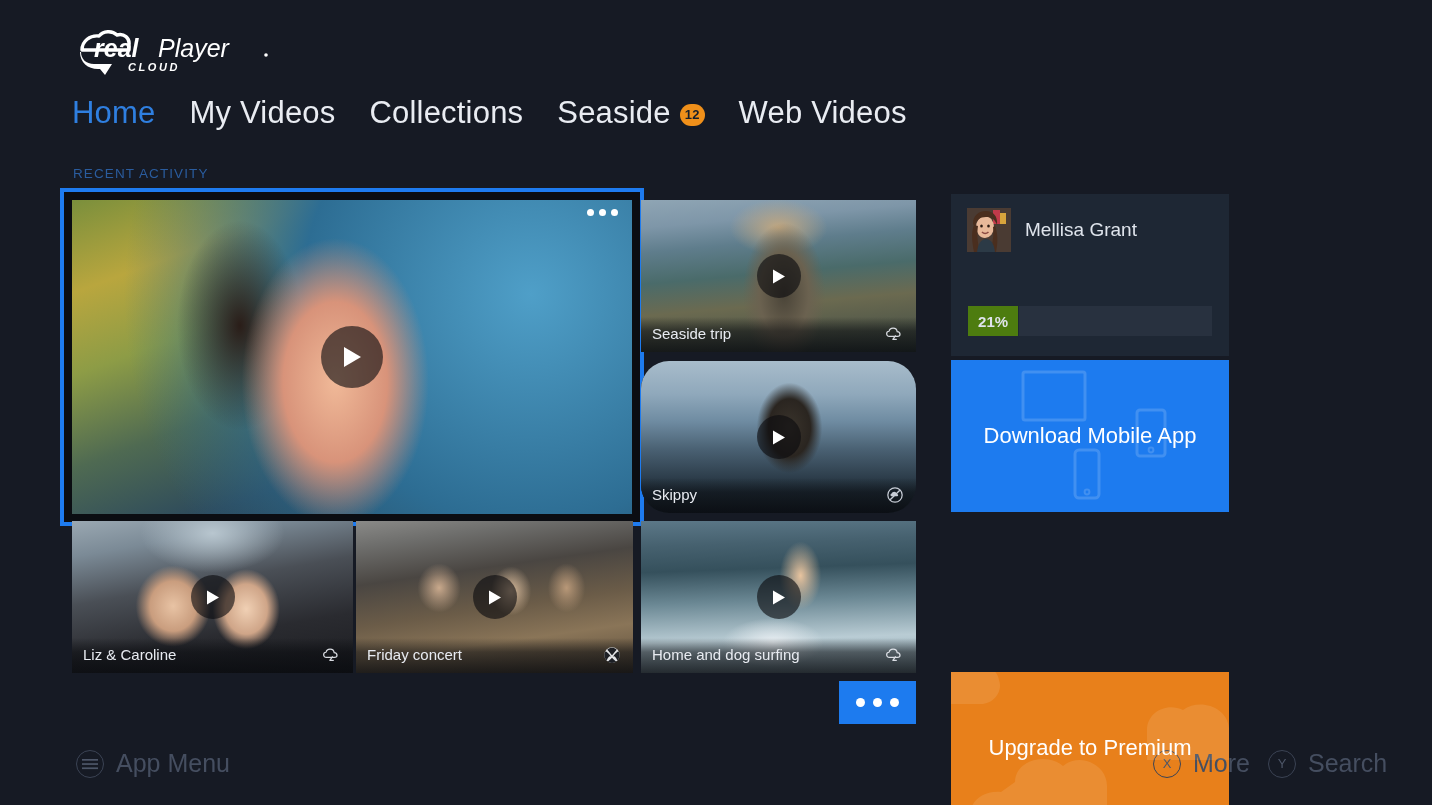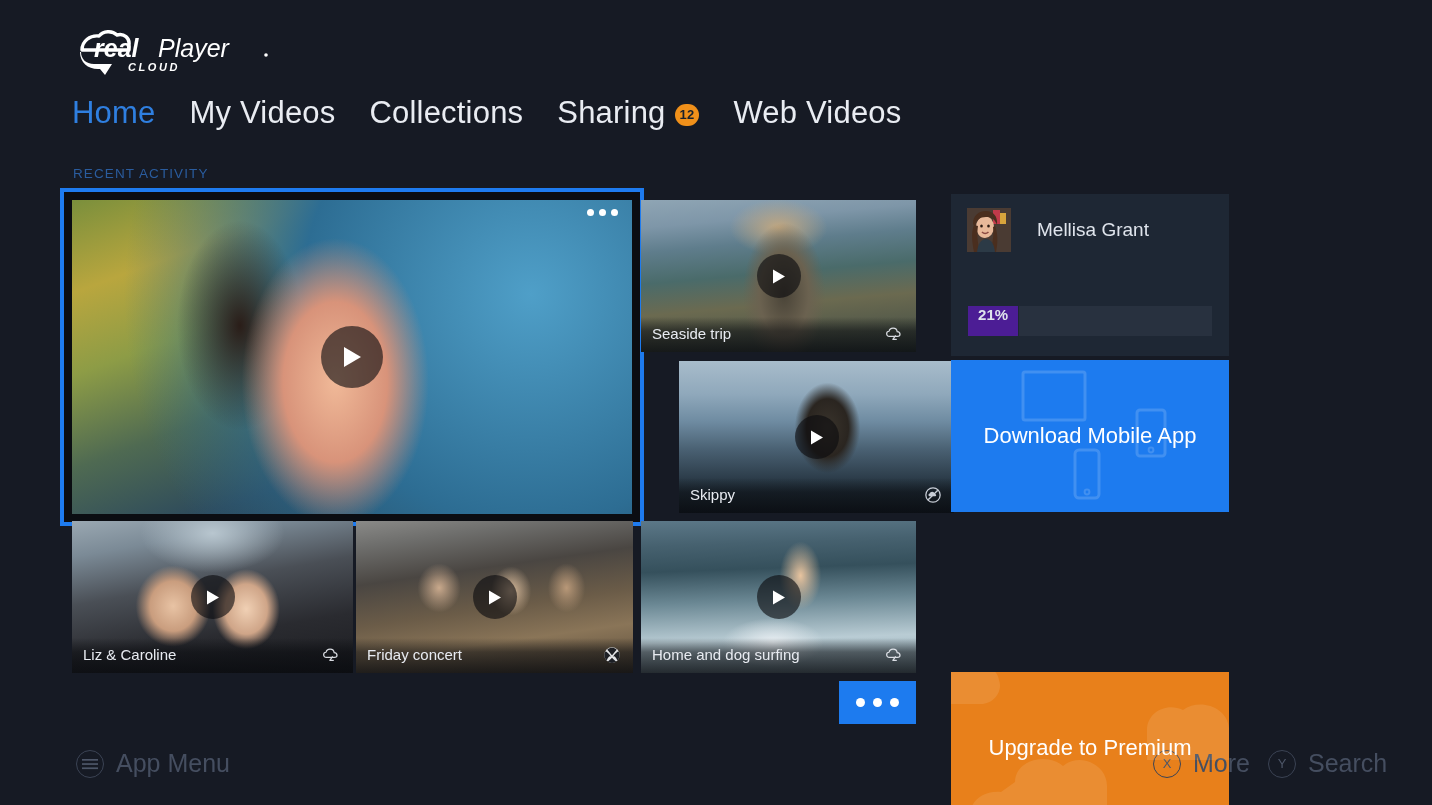--- a/index.html
+++ b/index.html
@@ -179,21 +179,21 @@
 
   
   .panel { position: absolute; }
 
   .upload-card {
     background: #1e2734;
   }
   .uc-head {
     display: flex;
     align-items: center;
-    gap: 26px;
+    gap: 14px;
     padding: 14px 16px 0 16px;
   }
   .avatar {
     width: 44px; height: 44px;
     flex: 0 0 auto;
     overflow: hidden;
     position: relative;
     background: #3a2a26;
   }
   .uc-name {
@@ -203,22 +203,23 @@
   .progress-wrap {
     position: absolute;
     left: 17px; right: 17px;
     bottom: 20px;
     height: 30px;
     display: flex;
     background: #28313f;
   }
   .progress-fill {
     width: 21%;
-    background: #4c1d95;
-    display: flex;
+    background: #4d7c0f;
+    display: flex;
+    align-items: center;
     justify-content: center;
     border-right: 1px solid #1e2734;
   }
   .progress-text {
     font-size: 15px;
     color: #dfe4ec;
     font-weight: bold;
   }
 
   .promo {
@@ -294,21 +295,21 @@
     <div class="nav-item active">
       <span>Home</span>
     </div>
     <div class="nav-item">
       <span>My Videos</span>
     </div>
     <div class="nav-item">
       <span>Collections</span>
     </div>
     <div class="nav-item">
-      <span>Sharing</span>
+      <span>Seaside</span>
       <span class="badge">12</span>
     </div>
     <div class="nav-item">
       <span>Web Videos</span>
     </div>
   </nav>
 
   <div class="section-label">RECENT ACTIVITY</div>
 
   <div class="grid">
@@ -351,21 +352,21 @@
         </div>
         <span class="cap-icon">
           <svg viewBox="0 0 24 24">
             <path d="M5.2 14.8 C3.2 14.8 2 13.4 2 11.7 C2 10.1 3.2 8.8 4.9 8.7 C5.3 6.4 7.3 4.8 9.7 4.8 C12.3 4.8 14.4 6.7 14.6 9.2 C16.6 9.4 18 10.8 18 12.2 C18 13.7 16.7 14.8 15 14.8 Z" fill="none" stroke="#e8ebf1" stroke-width="1.5" stroke-linejoin="round"></path>
             <path d="M12.5 14.2 L9.4 18.4 L13.6 18.4" fill="none" stroke="#e8ebf1" stroke-width="1.5" stroke-linejoin="round" stroke-linecap="round"></path>
           </svg>
         </span>
       </div>
     </div>
 
-    <div class="tile" style="left:679px; top:361px; width:275px; height:152px;">
+    <div class="tile" style="left:641px; top:361px; width:275px; height:152px;border-radius:28px;">
       <div class="thumb" style="background-image:
              radial-gradient(ellipse 42px 58px at 54% 44%, #3a342c 0%, #2a2520 50%, rgba(40,36,30,0) 78%),
              linear-gradient(180deg, #a8bccb 0%, #8fa8bb 22%, #6e8ba1 40%, #4a6173 58%, #2b3b48 78%, #1b2630 100%)">
       </div>
       <div class="play" style="width:44px; height:44px;">
         <svg width="16" height="17" viewBox="0 0 16 17">
             <polygon points="2,1.5 14,8.5 2,15.5" fill="#ffffff"></polygon>
           </svg>
       </div>
       <div class="caption">

